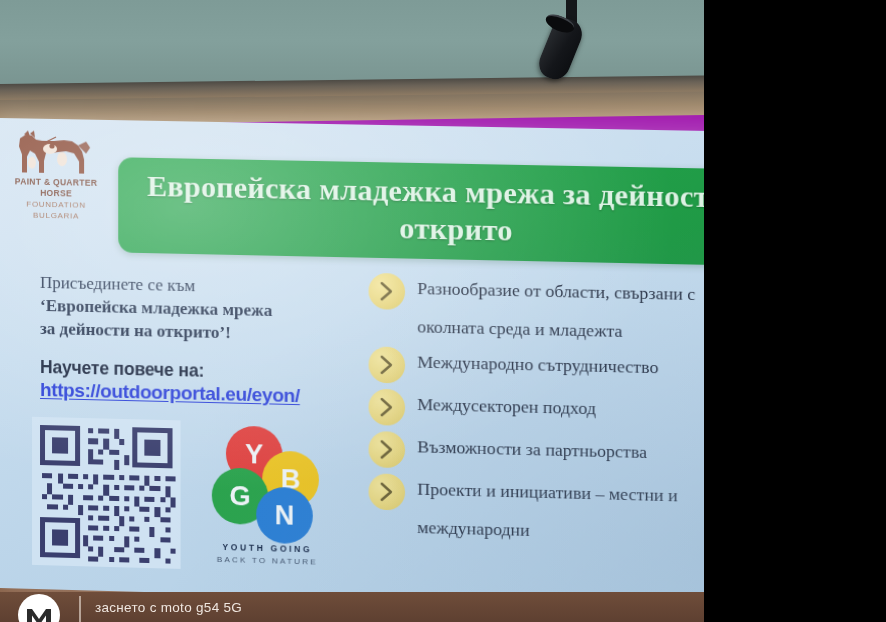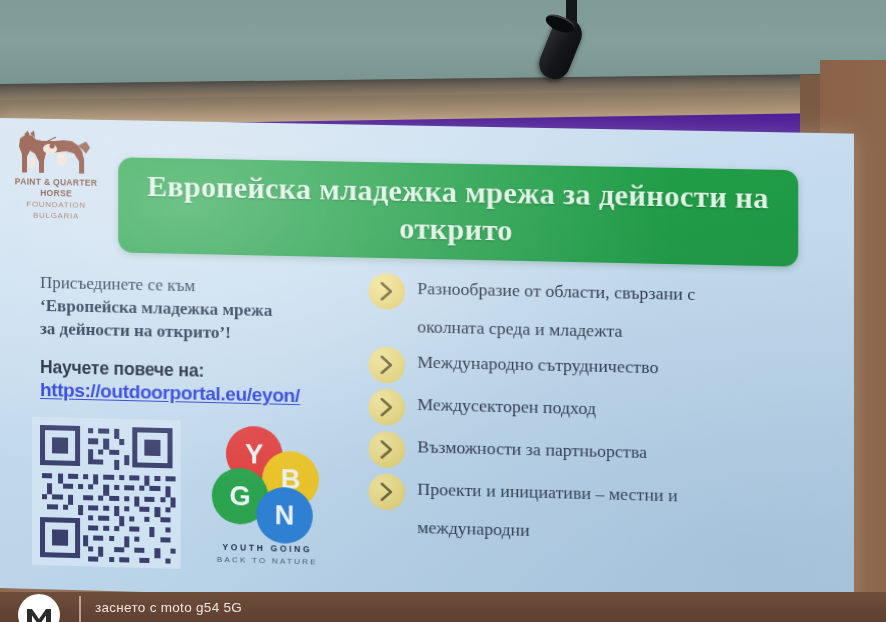--- a/index.html
+++ b/index.html
@@ -1,20 +1,20 @@
 <!DOCTYPE html>
 <html><head>
 <meta charset="utf-8">
 <style>
   html,body{margin:0;padding:0;background:#000;}
   body{width:886px;height:622px;overflow:hidden;
        font-family:"Liberation Serif",serif;}
 
-  #scene{position:relative;width:886px;height:622px;overflow:hidden;
-         background:#4c1d95;}
+  #scene{position:relative;width:704px;height:622px;overflow:hidden;
+         background:#a21caf;}
 
   
   .ceiling{position:absolute;left:0;top:0;width:886px;height:92px;
            background:linear-gradient(180deg,#7e9b97 0%,#83a09c 45%,#78938f 100%);}
   .ceiling-edge{position:absolute;left:0;top:84px;width:886px;height:16px;
            background:linear-gradient(180deg,#4d4a44 0%,#6a6257 40%,#8d7a63 100%);
            transform:skewY(-0.7deg);transform-origin:left top;}
   .wall-right{position:absolute;left:820px;top:60px;width:120px;height:562px;
            background:linear-gradient(90deg,#8a6248 0%,#96毛 0%,#8d674c 55%,#7d5a41 100%);
            background:linear-gradient(90deg,#8a6248 0%,#8d674c 55%,#7d5a41 100%);}

